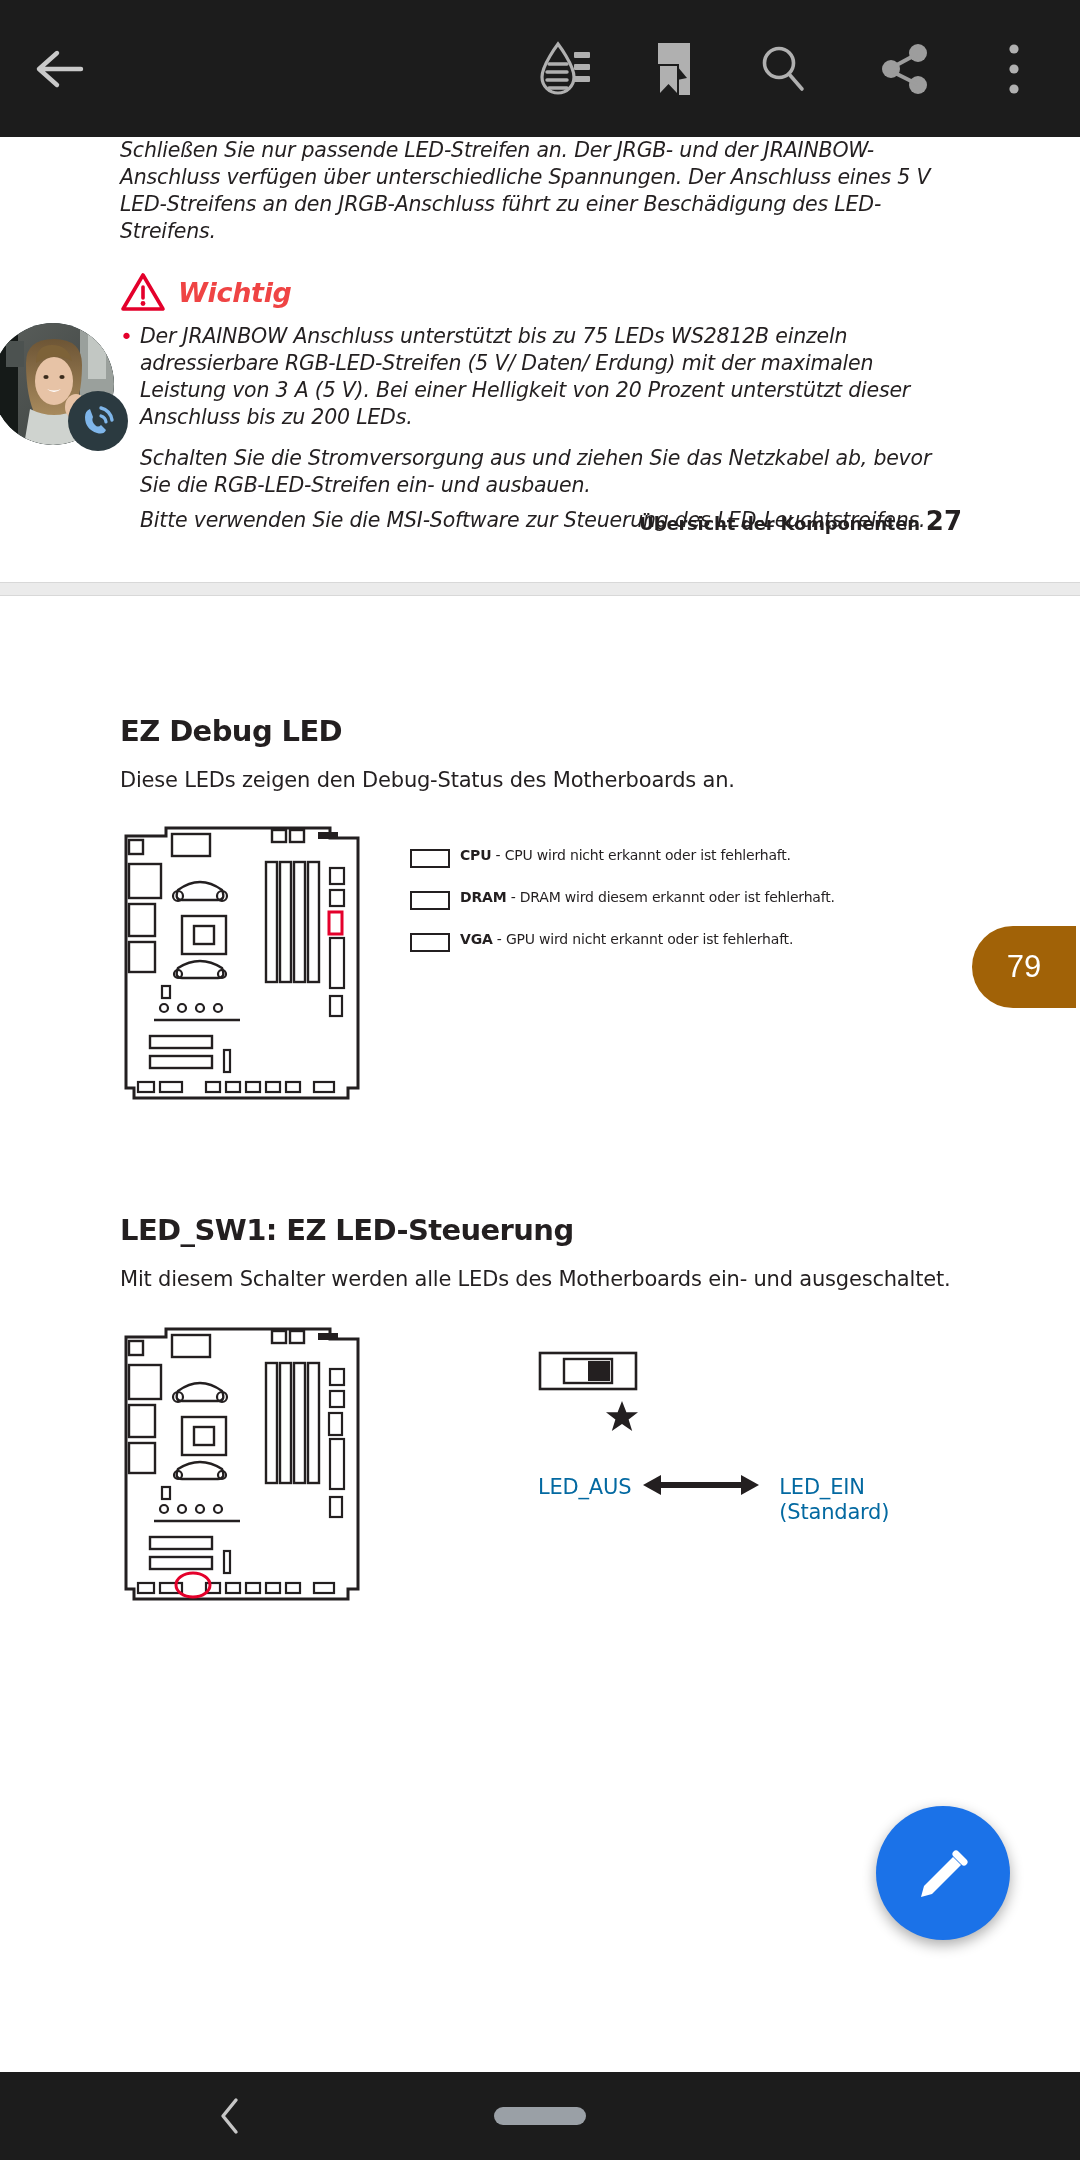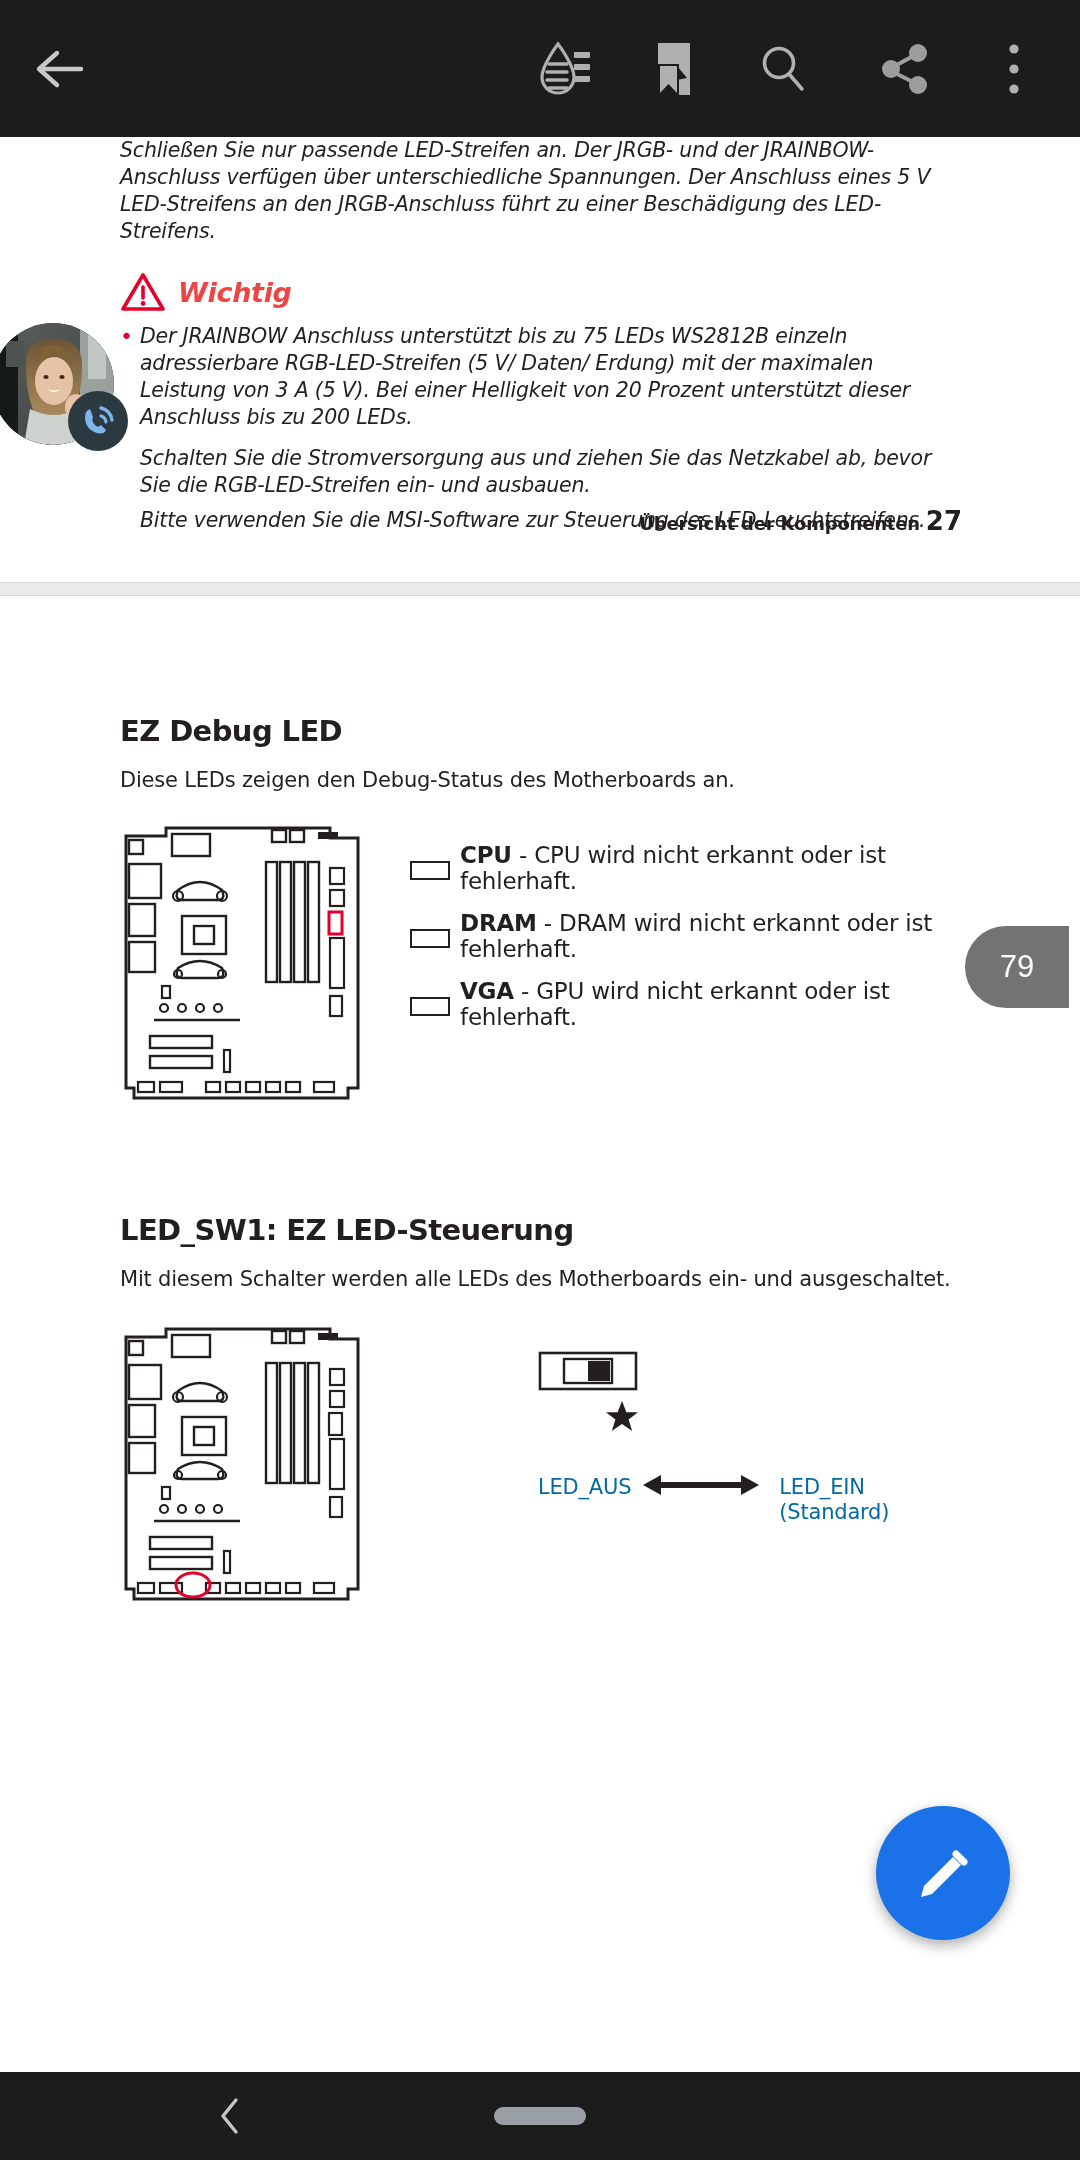--- a/index.html
+++ b/index.html
@@ -138,24 +138,24 @@
     color: #231f20;
     margin-top: 20px;
     letter-spacing: -0.2px;
   }
 
   .fig-row { display: flex; margin-top: 28px; }
   .mobo-wrap { flex: 0 0 246px; }
   .legend { margin-left: 44px; padding-top: 22px; }
   .legend-item {
     display: flex;
-    align-items: center;
+    align-items: flex-end;
     margin-bottom: 16px;
     font-family: "DejaVu Sans", sans-serif;
-    font-size: 23px;
+    font-size: 14px;
     color: #231f20;
     letter-spacing: -0.2px;
   }
   .led-box {
     flex: 0 0 auto;
     width: 40px; height: 19px;
     border: 2.2px solid #231f20;
     margin-right: 10px;
     margin-top: 5px;
     background: #fff;
@@ -178,23 +178,23 @@
     font-size: 21px;
     color: #0369a1;
     letter-spacing: -0.2px;
   }
   .sw-left { padding-top: 8px; }
   .sw-right { padding-top: 8px; margin-left: 8px; line-height: 25px; }
 
   
   .page-pill {
     position: absolute;
-    right: 11px; top: 926px;
+    right: 4px; top: 926px;
     width: 104px; height: 82px;
-    background: #737373;
+    background: #a16207;
     border-radius: 42px 0 0 42px;
     display: flex; align-items: center; justify-content: center;
     z-index: 35;
   }
   .page-pill span {
     color: #ffffff;
     font-size: 31px;
     font-family: "Liberation Sans", sans-serif;
   }
 
@@ -434,21 +434,21 @@
           <div class="legend-item">
             <span class="led-box"></span>
             <span class="legend-text">
               <b>CPU</b><span> - CPU wird nicht erkannt oder ist fehlerhaft.</span>
             </span>
           </div>
 
           <div class="legend-item">
             <span class="led-box"></span>
             <span class="legend-text">
-              <b>DRAM</b><span> - DRAM wird nicht erkannt oder ist fehlerhaft.</span>
+              <b>DRAM</b><span> - DRAM wird diesem erkannt oder ist fehlerhaft.</span>
             </span>
           </div>
 
           <div class="legend-item">
             <span class="led-box"></span>
             <span class="legend-text">
               <b>VGA</b><span> - GPU wird nicht erkannt oder ist fehlerhaft.</span>
             </span>
           </div>
 

